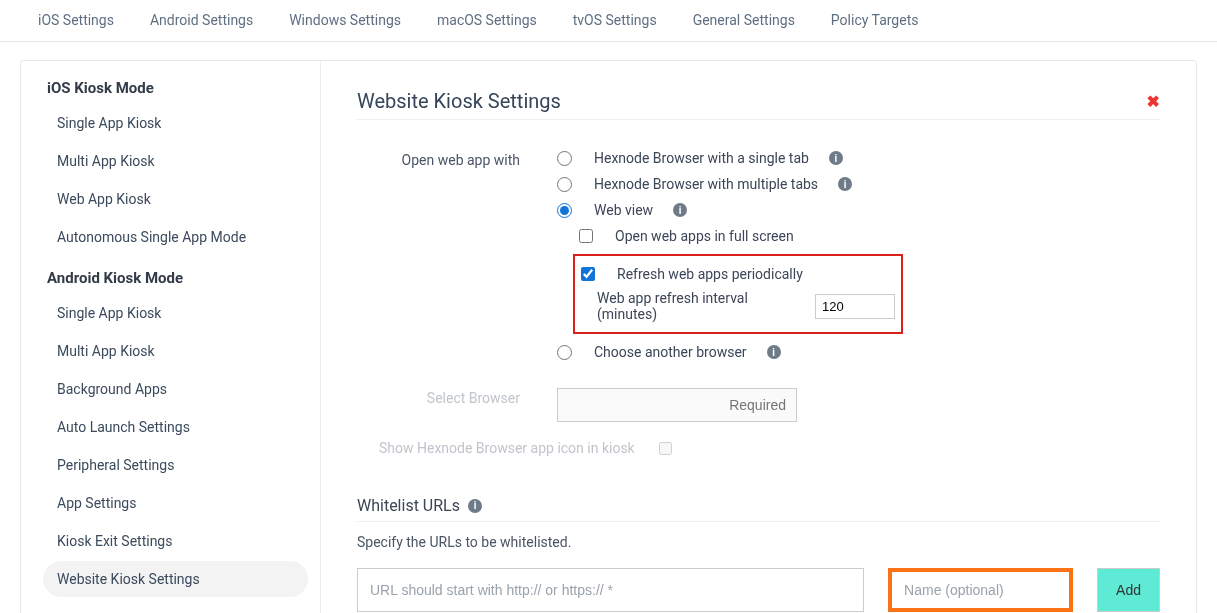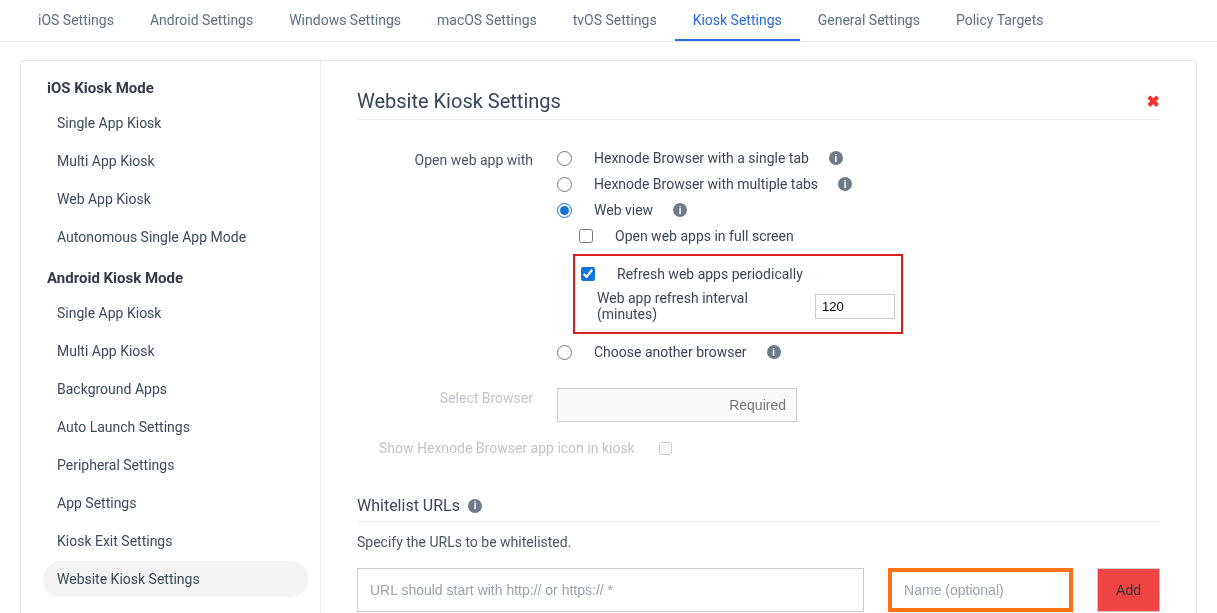--- a/index.html
+++ b/index.html
@@ -82,21 +82,21 @@
       cursor: pointer;
     }
     .form-row {
       display: flex;
       margin-bottom: 18px;
       align-items: flex-start;
     }
     .form-label {
       width: 200px;
       text-align: right;
-      padding-right: 24px;
+      padding-right: 37px;
       color: #4a5567;
       font-size: 14px;
       padding-top: 2px;
     }
     .form-label.disabled {
       color: #c0c5cb;
     }
     .form-options {
       flex: 1;
     }
@@ -203,36 +203,35 @@
     .name-input {
       width: 185px;
       padding: 10px 12px;
       border: 4px solid #f97316;
       font-size: 14px;
     }
     .name-input::placeholder { color: #9aa2ab; }
     .add-btn {
       padding: 10px 18px;
       border: 1px solid #ccc;
-      background: #ef4444;
+      background: #5eead4;
       font-size: 14px;
       cursor: pointer;
       color: #333;
     }
   </style>
 </head>
 <body>
 
 <div class="top-tabs">
   <div class="top-tab">iOS Settings</div>
   <div class="top-tab">Android Settings</div>
   <div class="top-tab">Windows Settings</div>
   <div class="top-tab">macOS Settings</div>
   <div class="top-tab">tvOS Settings</div>
-  <div class="top-tab active">Kiosk Settings</div>
   <div class="top-tab">General Settings</div>
   <div class="top-tab">Policy Targets</div>
 </div>
 
 <div class="content-wrap">
   <div class="sidebar">
     <div class="side-header">iOS Kiosk Mode</div>
     <div class="side-item">Single App Kiosk</div>
     <div class="side-item">Multi App Kiosk</div>
     <div class="side-item">Web App Kiosk</div>

